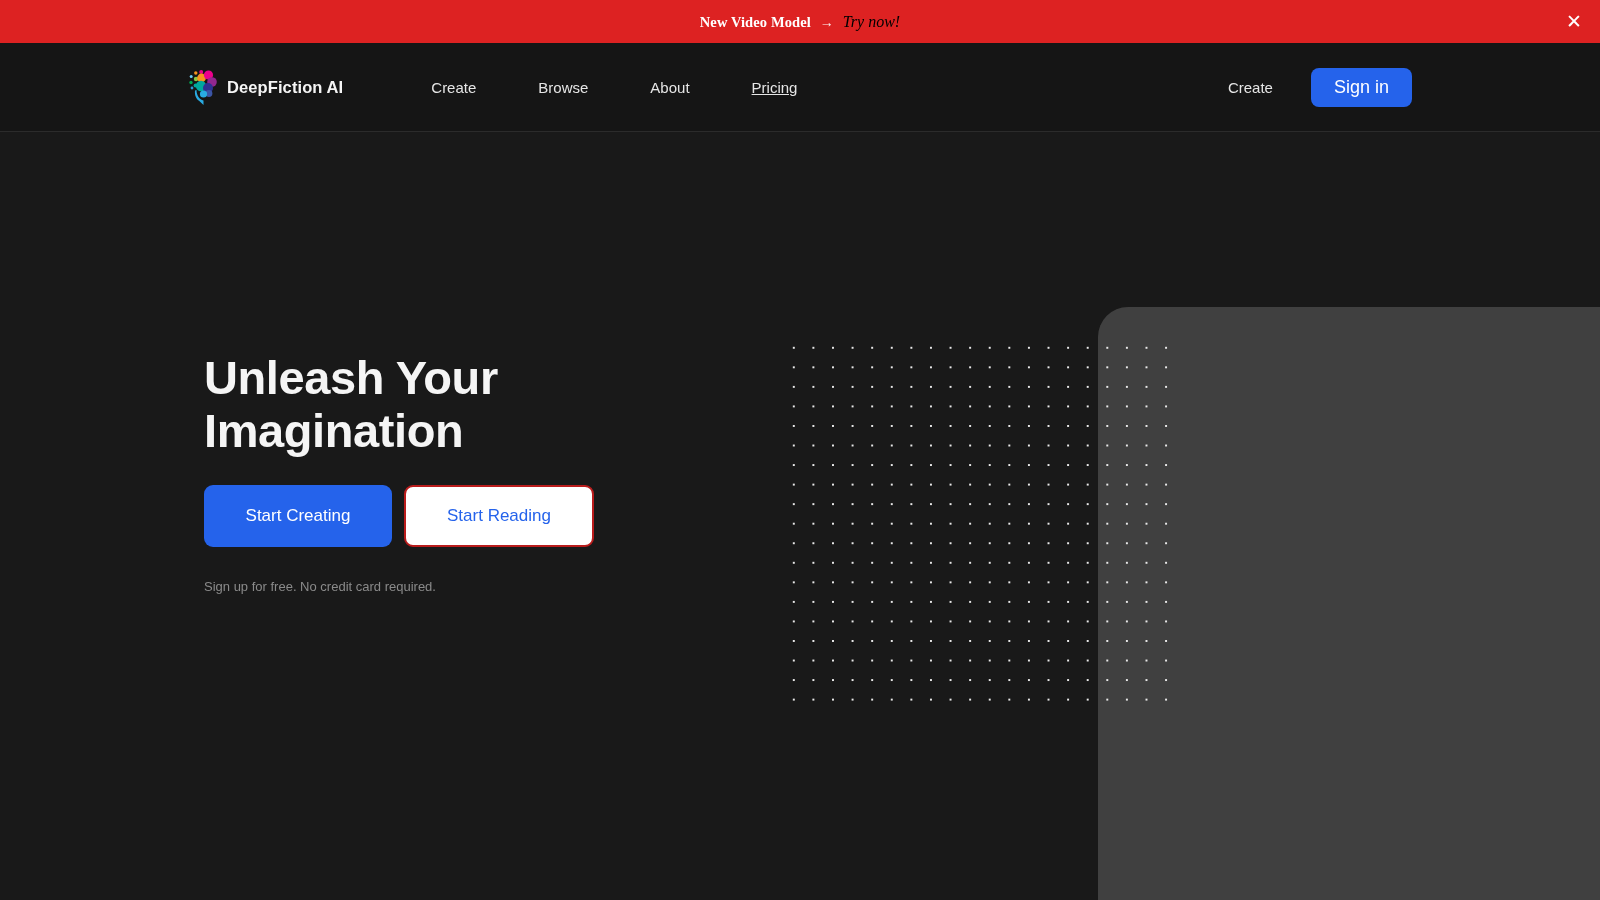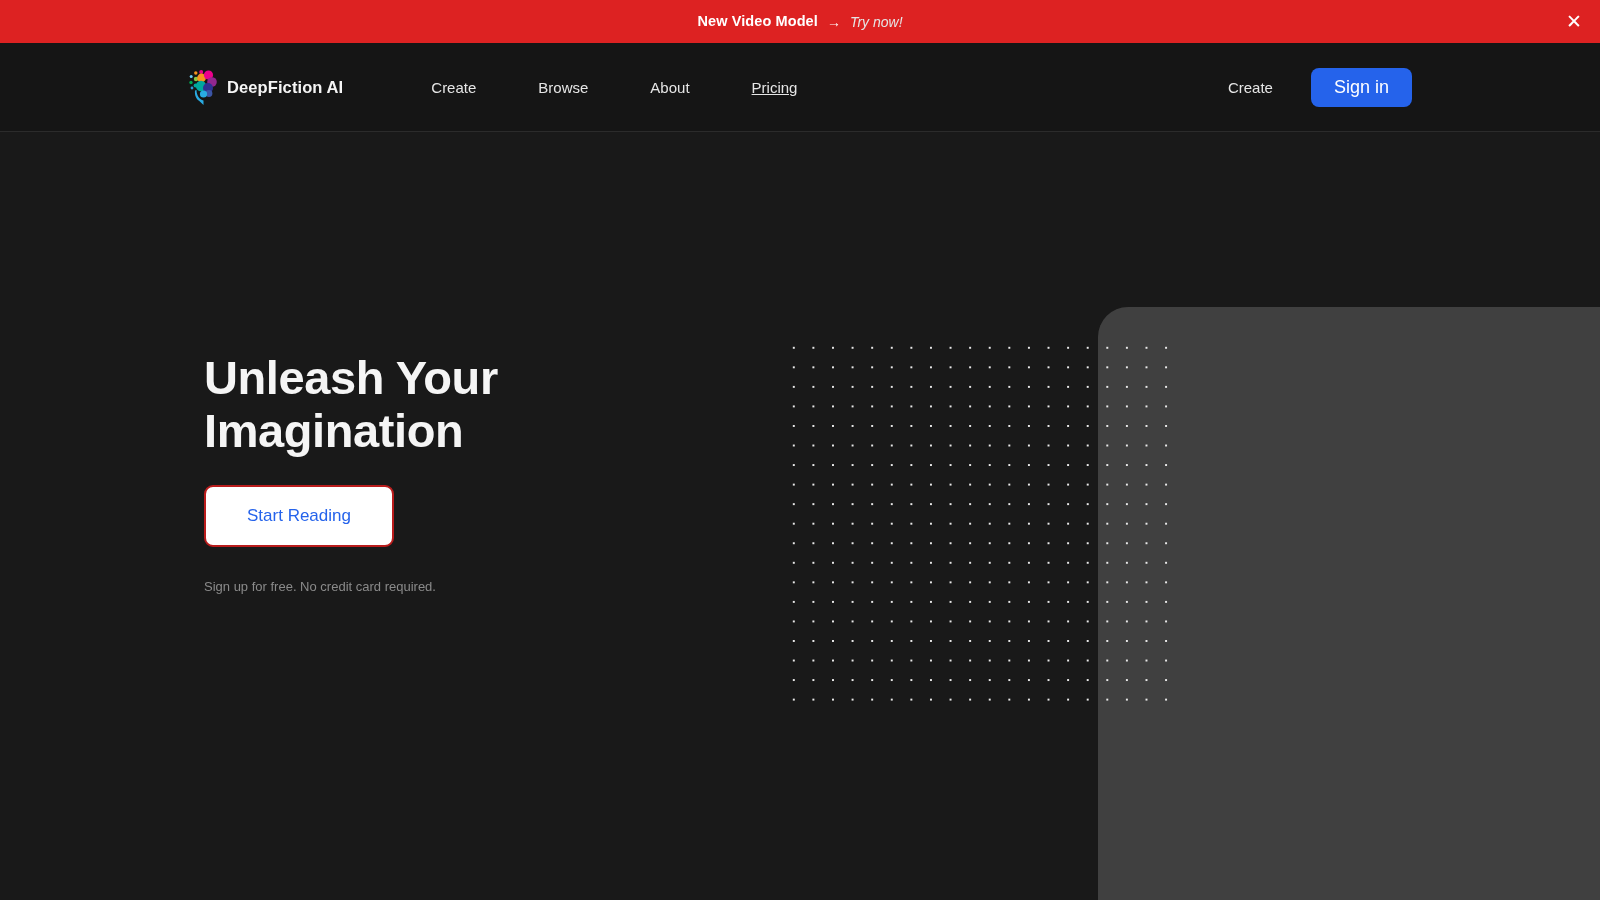--- a/index.html
+++ b/index.html
@@ -25,33 +25,34 @@
     align-items: center;
     justify-content: center;
     color: #ffffff;
   }
   .banner-inner {
     display: flex;
     align-items: flex-end;
     gap: 9px;
     font-size: 14.5px;
     line-height: 1;
+    font-family: Liberation Serif, serif;
   }
   .banner-title {
     font-weight: 700;
     letter-spacing: 0.1px;
   }
   .banner-arrow {
     font-size: 14px;
     opacity: 0.95;
   }
   .banner-link {
     font-style: italic;
-    font-size: 14px;
-    color: #e5e5e5;
+    font-size: 16px;
+    color: #000000;
     text-decoration: none;
     cursor: pointer;
   }
   .banner-close {
     position: absolute;
     right: 13px;
     top: 50%;
     transform: translateY(-50%);
     width: 26px;
     height: 26px;
@@ -285,19 +286,20 @@
 
 <section class="hero">
 
   <div class="hero-panel"></div>
   <div class="dot-grid"></div>
 
   <div class="hero-content">
     <h1 class="hero-title">Unleash Your Imagination</h1>
 
     <div class="hero-actions">
+      <button class="btn btn-primary">Start Creating</button>
       <button class="btn btn-secondary">Start Reading</button>
     </div>
 
     <div class="hero-note">Sign up for free. No credit card required.</div>
   </div>
 
 </section>
 
 </body></html>

